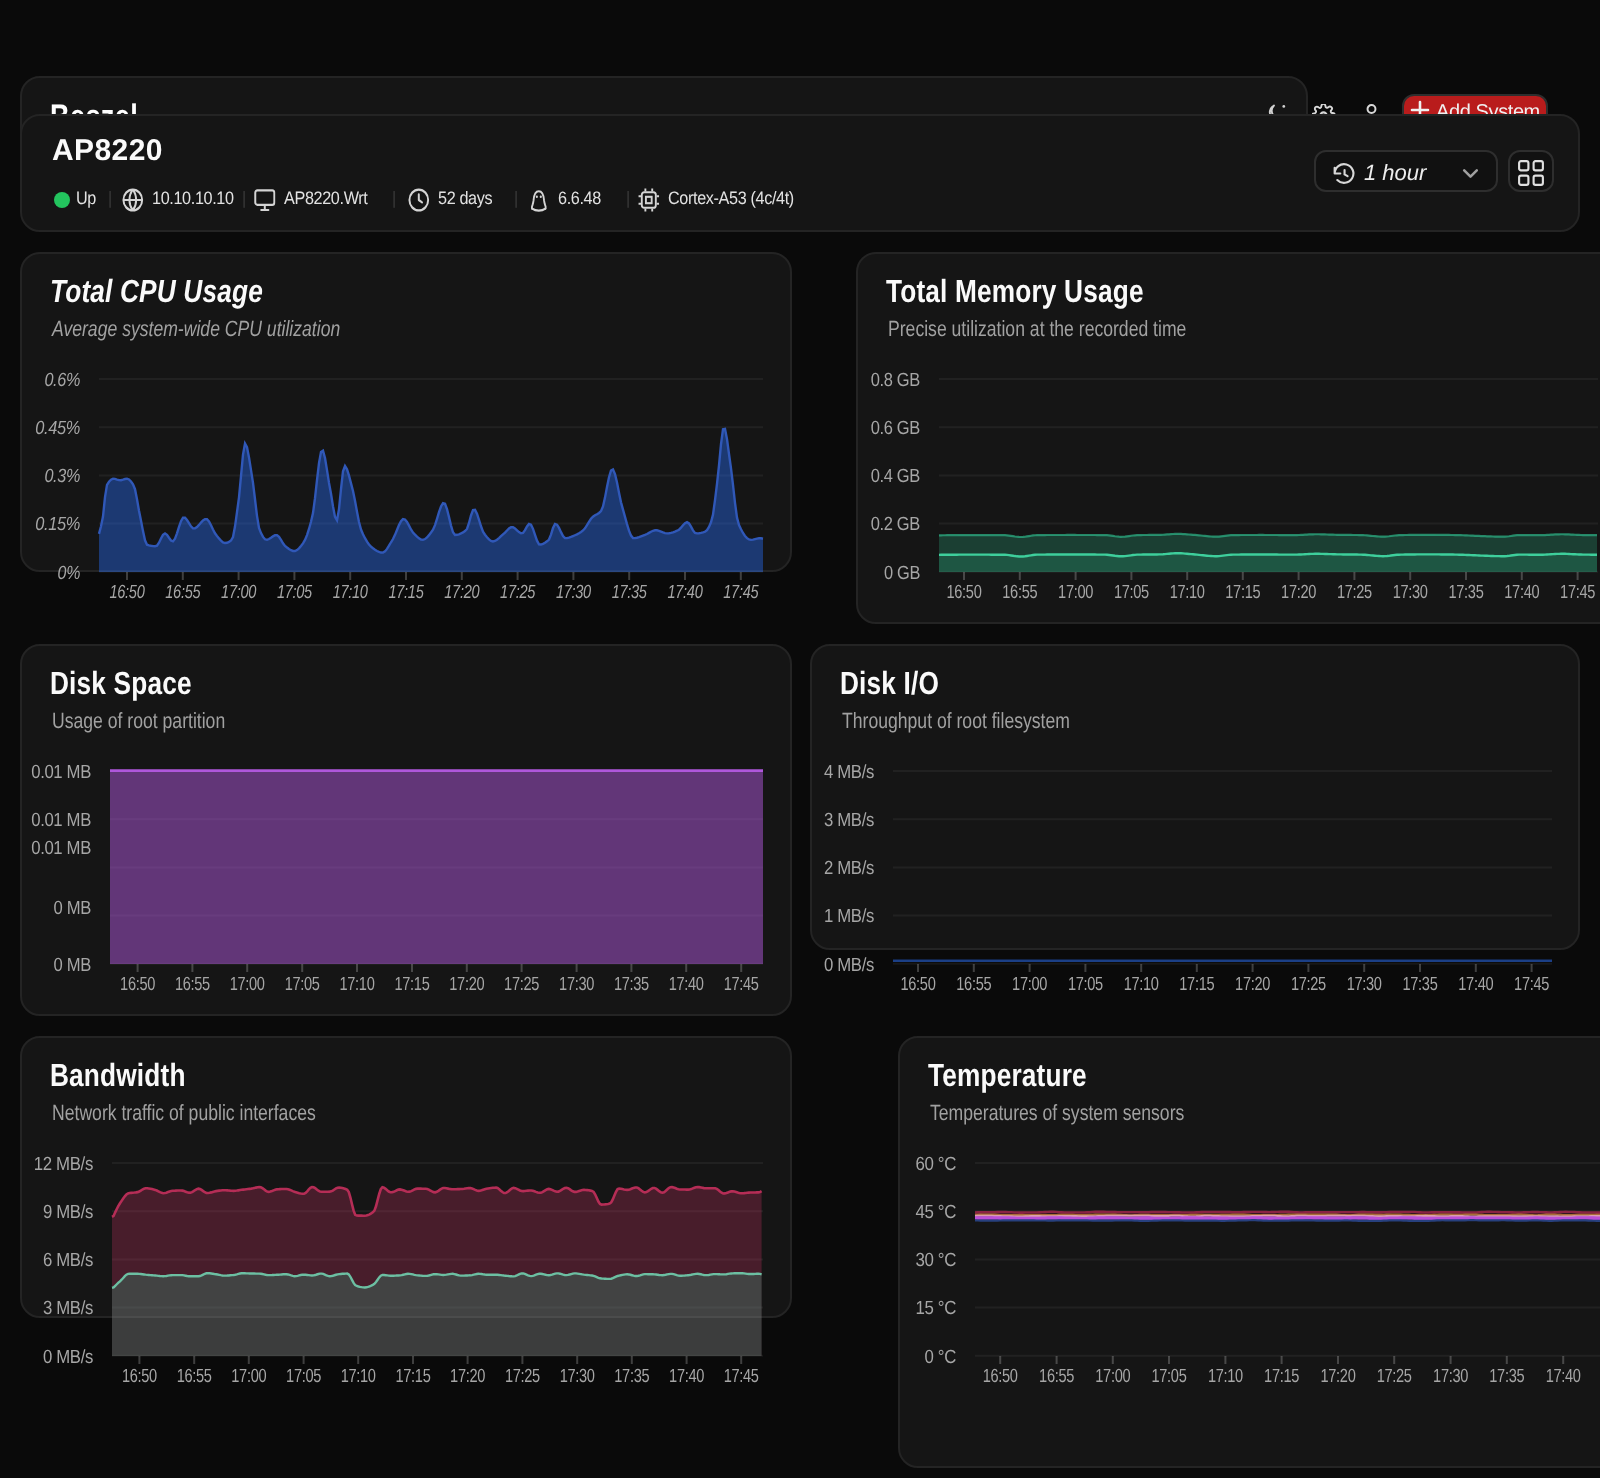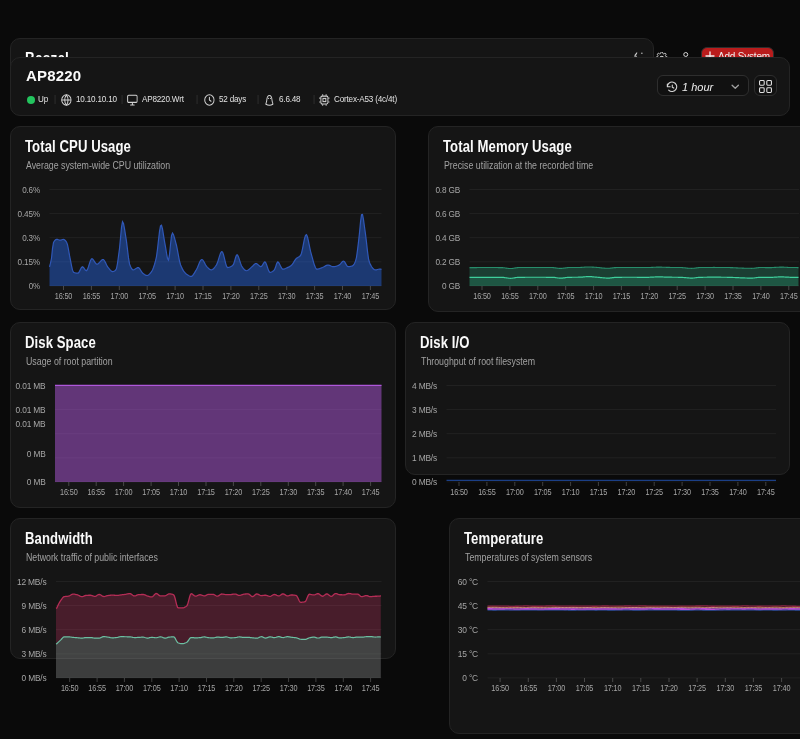--- a/index.html
+++ b/index.html
@@ -83,21 +83,21 @@
   <div style="position:absolute;left:743px;top:17px;width:22.5px;height:21px;border:1px solid #2e2e2e;border-radius:6px;background:#111111;">
      <svg width="13" height="13" viewBox="0 0 14 14" style="position:absolute;left:4px;top:3.5px;">
         <rect x="0.6" y="0.6" width="5" height="5" rx="1" fill="none" stroke="#e0e0e0" stroke-width="1.15"></rect>
         <rect x="8.4" y="0.6" width="5" height="5" rx="1" fill="none" stroke="#e0e0e0" stroke-width="1.15"></rect>
         <rect x="0.6" y="8.4" width="5" height="5" rx="1" fill="none" stroke="#e0e0e0" stroke-width="1.15"></rect>
         <rect x="8.4" y="8.4" width="5" height="5" rx="1" fill="none" stroke="#e0e0e0" stroke-width="1.15"></rect>
       </svg>
   </div>
 </div>
 
-<div class="card" style="left:10px;top:126px;width:386px;height:184px;">
+<div class="card" style="left:10px;top:126px;width:386px;height:160px;font-style:italic;">
 <div class="ct">Total CPU Usage</div>
 <div class="cs">Average system-wide CPU utilization</div>
 <svg width="386" height="186" viewBox="0 0 386 186" style="position:absolute;left:0;top:0;">
 <line x1="38.5" y1="62.5" x2="370.5" y2="62.5" stroke="rgba(255,255,255,0.055)" stroke-width="1"></line>
 <line x1="38.5" y1="86.6" x2="370.5" y2="86.6" stroke="rgba(255,255,255,0.055)" stroke-width="1"></line>
 <line x1="38.5" y1="110.7" x2="370.5" y2="110.7" stroke="rgba(255,255,255,0.055)" stroke-width="1"></line>
 <line x1="38.5" y1="134.8" x2="370.5" y2="134.8" stroke="rgba(255,255,255,0.055)" stroke-width="1"></line>
 <line x1="38.5" y1="158.9" x2="370.5" y2="158.9" stroke="rgba(255,255,255,0.055)" stroke-width="1"></line>
 <text x="29.0" y="65.9" text-anchor="end" class="tick" textLength="17.8" lengthAdjust="spacingAndGlyphs">0.6%</text>
 <text x="29.0" y="90.0" text-anchor="end" class="tick" textLength="22.4" lengthAdjust="spacingAndGlyphs">0.45%</text>

